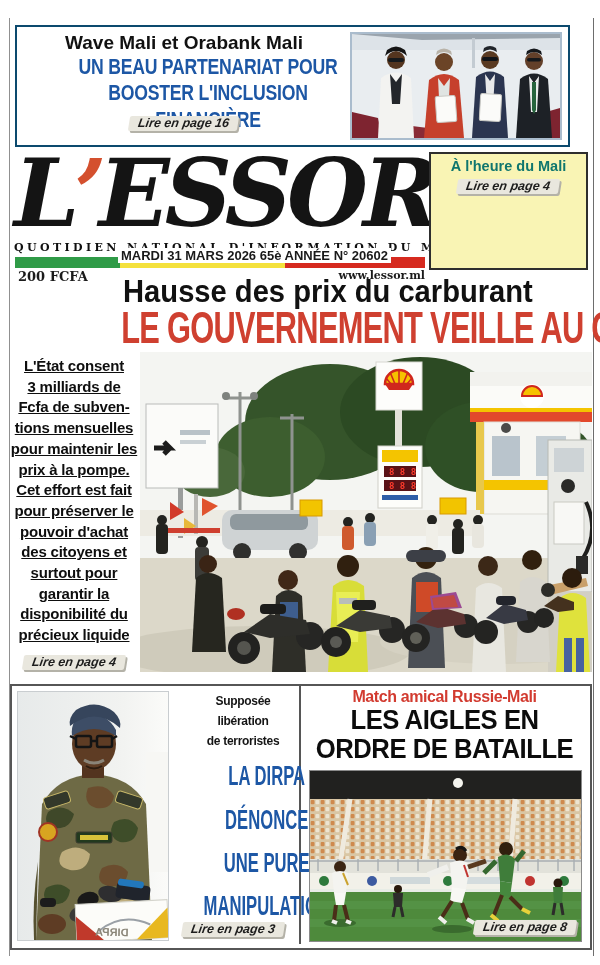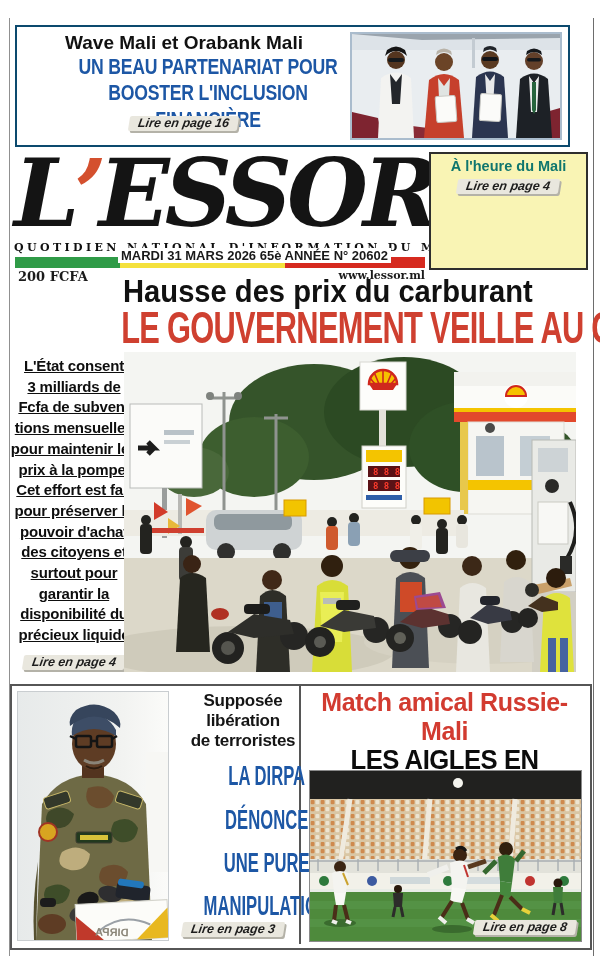--- a/index.html
+++ b/index.html
@@ -50,33 +50,33 @@
   
   .lead-kicker{left:0;top:274px;width:600px;text-align:center;font-size:31px;font-weight:bold;color:#111;margin-left:28px;}
   .lead-kicker .squeeze{display:inline-block;transform:scale(.94,1);transform-origin:50% 50%;white-space:nowrap;}
   .lead-headline{left:0;top:303px;width:600px;text-align:center;font-size:44px;font-weight:bold;color:#cf4030;}
   .lead-headline .squeeze{display:inline-block;transform:scale(.70,1.02);transform-origin:50% 50%;white-space:nowrap;letter-spacing:-1px;}
 
   
   .summary{left:10px;top:356px;width:128px;text-align:center;font-size:15px;font-weight:bold;
            line-height:20.7px;color:#0e0e0e;letter-spacing:-.2px;text-decoration:underline;}
   .summary-chip{left:10px;top:652px;width:128px;text-align:center;}
-  .lead-photo{left:124px;top:352px;width:452px;height:320px;background:#c4b5fd;}
+  .lead-photo{left:140px;top:352px;width:452px;height:320px;background:#c4b5fd;}
 
   
   .bottom{left:10px;top:684px;width:578px;height:262px;border:2px solid #565656;background:#fff;}
   .bottom-divider{position:absolute;left:287px;top:0;width:2px;height:258px;background:#565656;}
   .officer-photo{position:absolute;left:5px;top:5px;width:150px;height:248px;background:#eef0ef;border:1px solid #c9cdd0;}
   .dirpa-text{position:absolute;left:156px;top:0;width:130px;height:258px;text-align:center;}
-  .dirpa-kicker{margin-top:5px;font-size:17px;font-weight:bold;line-height:20px;color:#151515;letter-spacing:-.3px;padding-left:20px;}
+  .dirpa-kicker{margin-top:5px;font-size:12px;font-weight:bold;line-height:20px;color:#151515;letter-spacing:-.3px;padding-left:20px;}
   .dirpa-headline{margin-top:3px;font-size:26px;font-weight:bold;line-height:40px;color:#1d57a5;
                   display:inline-block;transform:scale(.64,1.08);transform-origin:50% 0;white-space:pre-line;}
   .dirpa-chip{position:absolute;left:0;bottom:7px;width:100%;}
   .foot-col{position:absolute;left:289px;top:0;width:287px;height:258px;text-align:center;}
-  .foot-kicker{margin-top:2px;font-size:25px;font-weight:bold;color:#d23b30;letter-spacing:-.4px;}
+  .foot-kicker{margin-top:2px;font-size:16px;font-weight:bold;color:#d23b30;letter-spacing:-.4px;}
   .foot-headline{font-size:27px;font-weight:bold;line-height:29px;color:#0c0c0c;
                  display:inline-block;transform:scale(.95,1);transform-origin:50% 0;white-space:pre-line;letter-spacing:-.5px;}
   .foot-photo{position:absolute;left:8px;top:84px;width:271px;height:170px;background:#222;border:1px solid #8a8a8a;}
   .foot-chip{position:absolute;right:5px;bottom:6px;}
 
   
   .chip{display:inline-block;background:#e9e7de;padding:0 9px 1px;font-style:italic;font-weight:bold;
         font-size:12.5px;color:#1d1d1d;box-shadow:2px 2px 0 #b4b2a8;transform:skewX(-9deg);border-radius:2px;
         white-space:nowrap;}
   svg{display:block;}

